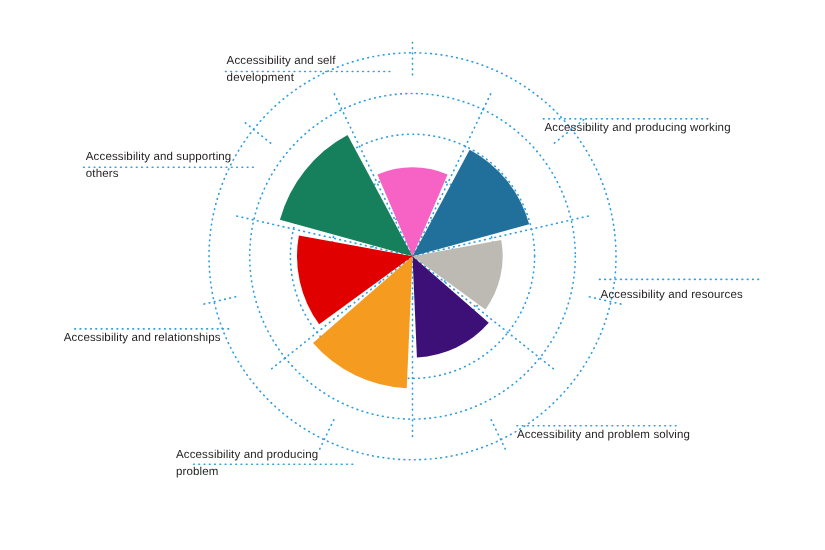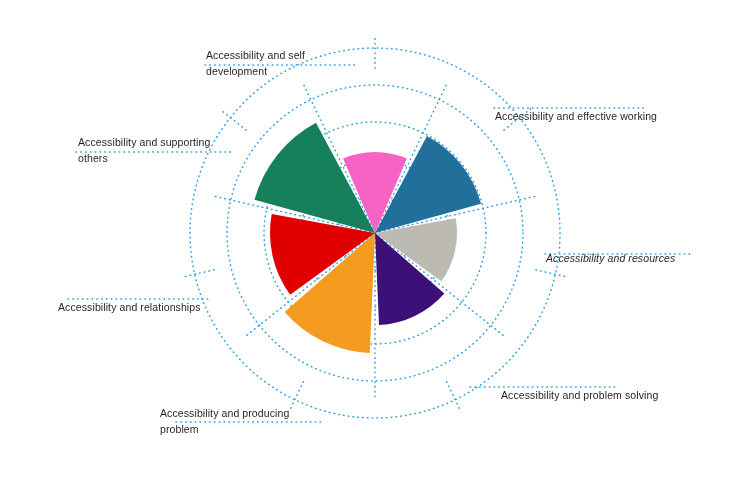--- a/index.html
+++ b/index.html
@@ -81,28 +81,28 @@
         <line x1="503.9508779491051" y1="130.05986654295128" x2="531.3040944837637" y2="108.22408065812276" stroke="#2f9fe0" stroke-width="1.5" stroke-linecap="round" stroke-dasharray="0.6 4.2"></line>
         <line x1="535.8355970415516" y1="269.836269141807" x2="568.002716449862" y2="277.20352297016836" stroke="#2f9fe0" stroke-width="1.5" stroke-linecap="round" stroke-dasharray="0.6 4.2"></line>
         <line x1="446.5537489569448" y1="381.67770851814515" x2="460.86449874833374" y2="411.4132502217742" stroke="#2f9fe0" stroke-width="1.5" stroke-linecap="round" stroke-dasharray="0.6 4.2"></line>
         <line x1="303.44625104305527" y1="381.67770851814515" x2="289.1355012516663" y2="411.4132502217742" stroke="#2f9fe0" stroke-width="1.5" stroke-linecap="round" stroke-dasharray="0.6 4.2"></line>
         <line x1="214.16440295844842" y1="269.83626914180695" x2="181.9972835501381" y2="277.20352297016836" stroke="#2f9fe0" stroke-width="1.5" stroke-linecap="round" stroke-dasharray="0.6 4.2"></line>
         <line x1="246.04912205089497" y1="130.0598665429512" x2="220.25894646107395" y2="109.47183985154145" stroke="#2f9fe0" stroke-width="1.5" stroke-linecap="round" stroke-dasharray="0.6 4.2"></line>
       </g>
   </svg>
 
   <div class="axis-label lbl-right" style="left:495px; top:92px; width:235px;">
-    <div>Accessibility and effective working</div>
+    <div>Accessibility and producing working</div>
   </div>
 
-  <div class="axis-label lbl-right" style="left:546px; top:234px; width:195px;font-style:italic;">
+  <div class="axis-label lbl-right" style="left:546px; top:244px; width:195px;">
     <div>Accessibility and resources</div>
   </div>
 
-  <div class="axis-label lbl-right" style="left:470px; top:371px; width:215px;margin-left:31px;">
+  <div class="axis-label lbl-right" style="left:470px; top:371px; width:215px;">
     <div>Accessibility and problem solving</div>
   </div>
 
   <div class="axis-label lbl-left" style="left:160px; top:389px; width:162px;">
     <div>Accessibility and producing
 problem</div>
   </div>
 
   <div class="axis-label lbl-left" style="left:78px; top:118px; width:158px;">
     <div>Accessibility and supporting

